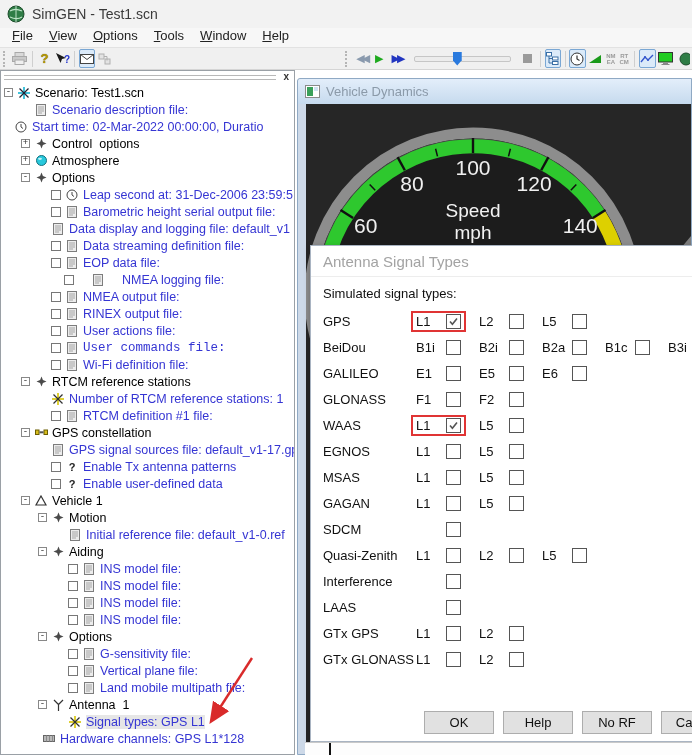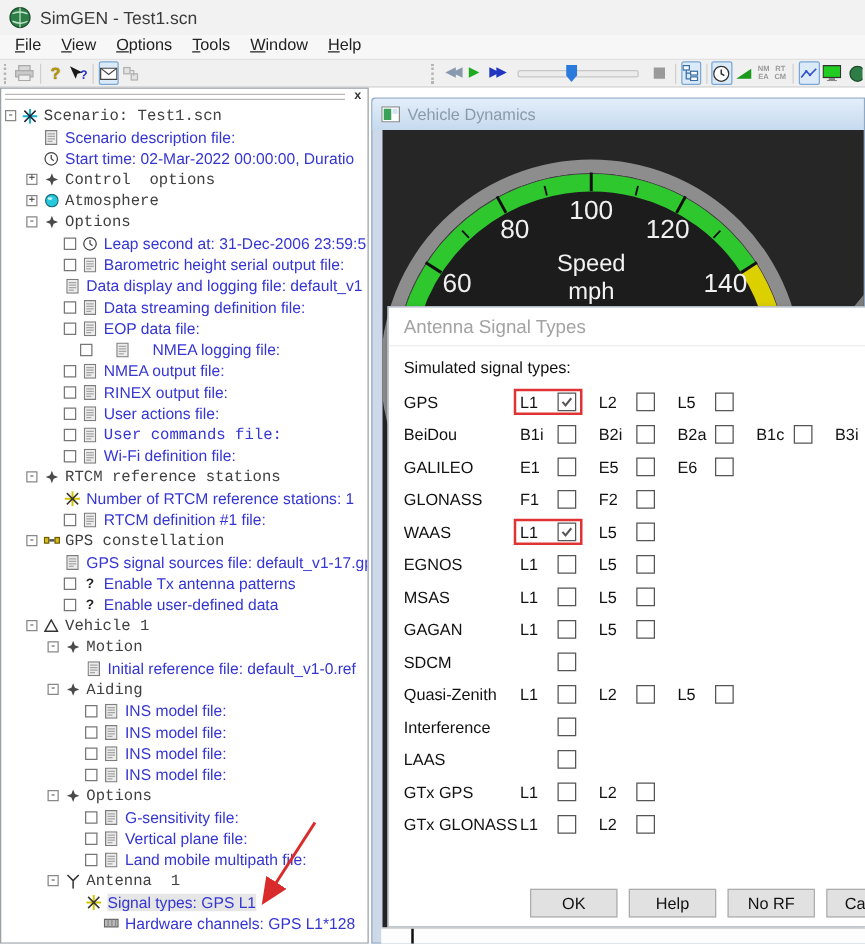--- a/index.html
+++ b/index.html
@@ -40,21 +40,21 @@
   .expander{width:9px;height:9px;box-sizing:border-box;border:1px solid #888;background:#fff;
             font-size:9px;line-height:7px;text-align:center;color:#333;margin-right:4px;flex:none;
             font-family:"Liberation Mono","DejaVu Sans Mono",monospace;}
   .exp-spacer{width:13px;flex:none;}
   .tcheck{width:10px;height:10px;box-sizing:border-box;border:1px solid #777;background:#fff;
           margin-right:4px;flex:none;}
   .ticon{width:14px;display:flex;justify-content:center;margin-right:4px;flex:none;}
   .ticon .q{font-weight:bold;font-size:11px;color:#222;}
   .tlabel{overflow:hidden;text-overflow:clip;}
   .tlabel.blue{color:#3535d3;}
-  .tlabel.black{color:#404040;font-family:Liberation Mono, monospace;}
+  .tlabel.black{color:#000000;}
   .tlabel.hl{background:#e6e6e6;}
   
   .vdwin{position:absolute;left:297px;top:78px;width:395px;bottom:0;background:#cdd9e8;
          border:1px solid #8fa9c4;border-radius:3px 0 0 0;box-sizing:border-box;}
   .vd-titlebar{height:25px;background:linear-gradient(#e3eefa,#c6daee);display:flex;align-items:center;
                padding-left:7px;border-radius:3px 0 0 0;}
   .vd-title{font-size:13px;color:#8b9aa9;margin-left:6px;}
   .vd-body{position:absolute;left:8px;top:25px;right:0;bottom:0;background:#262626;overflow:hidden;}
   .gtick{fill:#f0f0f0;font-size:21px;font-family:"Liberation Sans",sans-serif;}
   .gcenter{fill:#f2f2f2;font-size:19px;font-family:"Liberation Sans",sans-serif;}
@@ -220,21 +220,21 @@
               <line x1="10.5" y1="1.5" x2="1.5" y2="10.5"></line>
             </g>
           </svg></span><span class="tlabel black">Scenario: Test1.scn</span></div>
       <div class="trow" style="padding-left: 20px;"><span class="exp-spacer"></span><span class="ticon"><svg width="10" height="12" viewBox="0 0 10 12">
             <rect x="0.5" y="0.5" width="9" height="11" fill="#ececec" stroke="#7d7d7d"></rect>
             <line x1="2" y1="3" x2="8" y2="3" stroke="#a5a5a5"></line>
             <line x1="2" y1="5" x2="8" y2="5" stroke="#a5a5a5"></line>
             <line x1="2" y1="7" x2="8" y2="7" stroke="#a5a5a5"></line>
             <line x1="2" y1="9" x2="6" y2="9" stroke="#a5a5a5"></line>
           </svg></span><span class="tlabel blue">Scenario description file:</span></div>
-      <div class="trow" style="padding-left: 20px; text-align: center;"><span class="exp-spacer"></span><span class="ticon"><svg width="12" height="12" viewBox="0 0 12 12">
+      <div class="trow" style=" text-align: center;"><span class="exp-spacer"></span><span class="ticon"><svg width="12" height="12" viewBox="0 0 12 12">
             <circle cx="6" cy="6" r="5" fill="#fff" stroke="#444"></circle>
             <path d="M6 3v3l2 1.5" stroke="#444" fill="none"></path>
           </svg></span><span class="tlabel blue">Start time: 02-Mar-2022 00:00:00, Duratio</span></div>
       <div class="trow" style="padding-left: 20px;"><span class="expander">+</span><span class="ticon"><svg width="11" height="11" viewBox="0 0 11 11">
             <path d="M5.5 0.5L6.9 4.1L10.5 5.5L6.9 6.9L5.5 10.5L4.1 6.9L0.5 5.5L4.1 4.1Z" fill="#4a4a4a"></path>
           </svg></span><span class="tlabel black">Control  options</span></div>
       <div class="trow" style="padding-left: 20px;"><span class="expander">+</span><span class="ticon"><svg width="11" height="11" viewBox="0 0 11 11">
             <circle cx="5.5" cy="5.5" r="5" fill="#28c8dc" stroke="#14707e"></circle>
             <ellipse cx="4" cy="3.8" rx="2" ry="1.1" fill="#c4f2f8"></ellipse>
           </svg></span><span class="tlabel black">Atmosphere</span></div>
@@ -423,21 +423,21 @@
       <div class="trow" style="padding-left: 54px;"><span class="exp-spacer"></span><span class="ticon"><svg width="12" height="12" viewBox="0 0 12 12">
             <g stroke="#d6c400" stroke-width="1.6">
               <line x1="6" y1="0" x2="6" y2="12"></line>
               <line x1="0" y1="6" x2="12" y2="6"></line>
             </g>
             <g stroke="#333" stroke-width="1.2">
               <line x1="1.5" y1="1.5" x2="10.5" y2="10.5"></line>
               <line x1="10.5" y1="1.5" x2="1.5" y2="10.5"></line>
             </g>
           </svg></span><span class="tlabel blue hl">Signal types: GPS L1</span></div>
-      <div class="trow" style="padding-left: 68px;"><span class="exp-spacer"></span><span class="ticon"><svg width="12" height="9" viewBox="0 0 12 9">
+      <div class="trow" style="padding-left: 28px;"><span class="exp-spacer"></span><span class="ticon"><svg width="12" height="9" viewBox="0 0 12 9">
             <rect x="0.5" y="1.5" width="11" height="6" fill="#b9b9b9" stroke="#666"></rect>
             <line x1="3.5" y1="1.5" x2="3.5" y2="7.5" stroke="#8a8a8a"></line>
             <line x1="6.5" y1="1.5" x2="6.5" y2="7.5" stroke="#8a8a8a"></line>
             <line x1="9.5" y1="1.5" x2="9.5" y2="7.5" stroke="#8a8a8a"></line>
           </svg></span><span class="tlabel blue">Hardware channels: GPS L1*128</span></div>
     </div>
 </div>
 
 <div class="vdwin">
   <div class="vd-titlebar">

